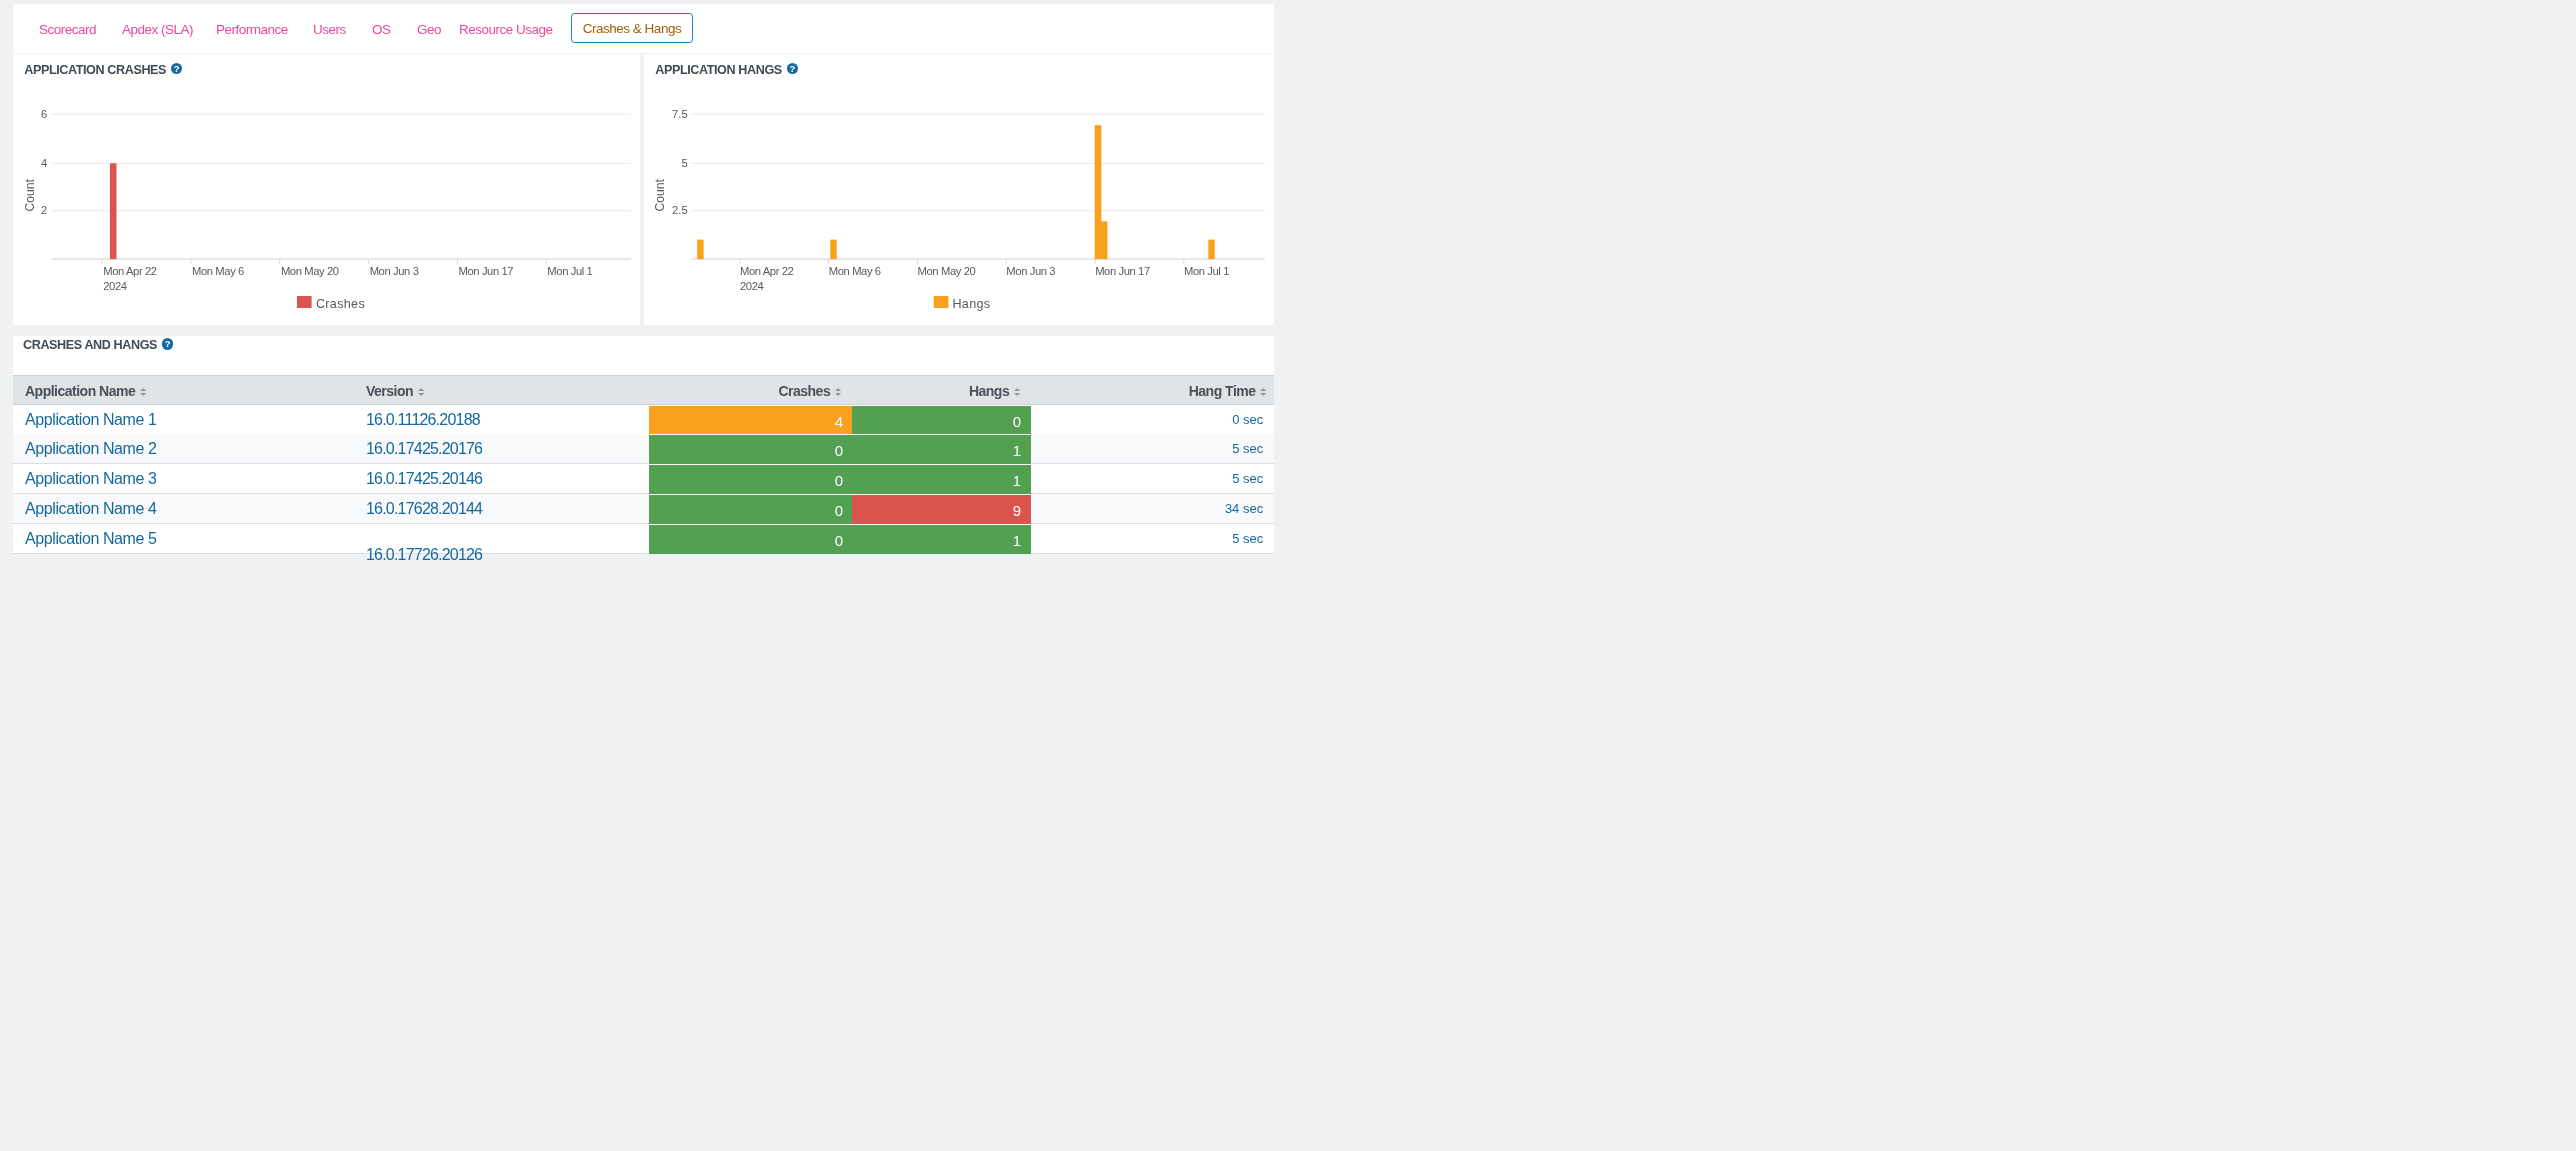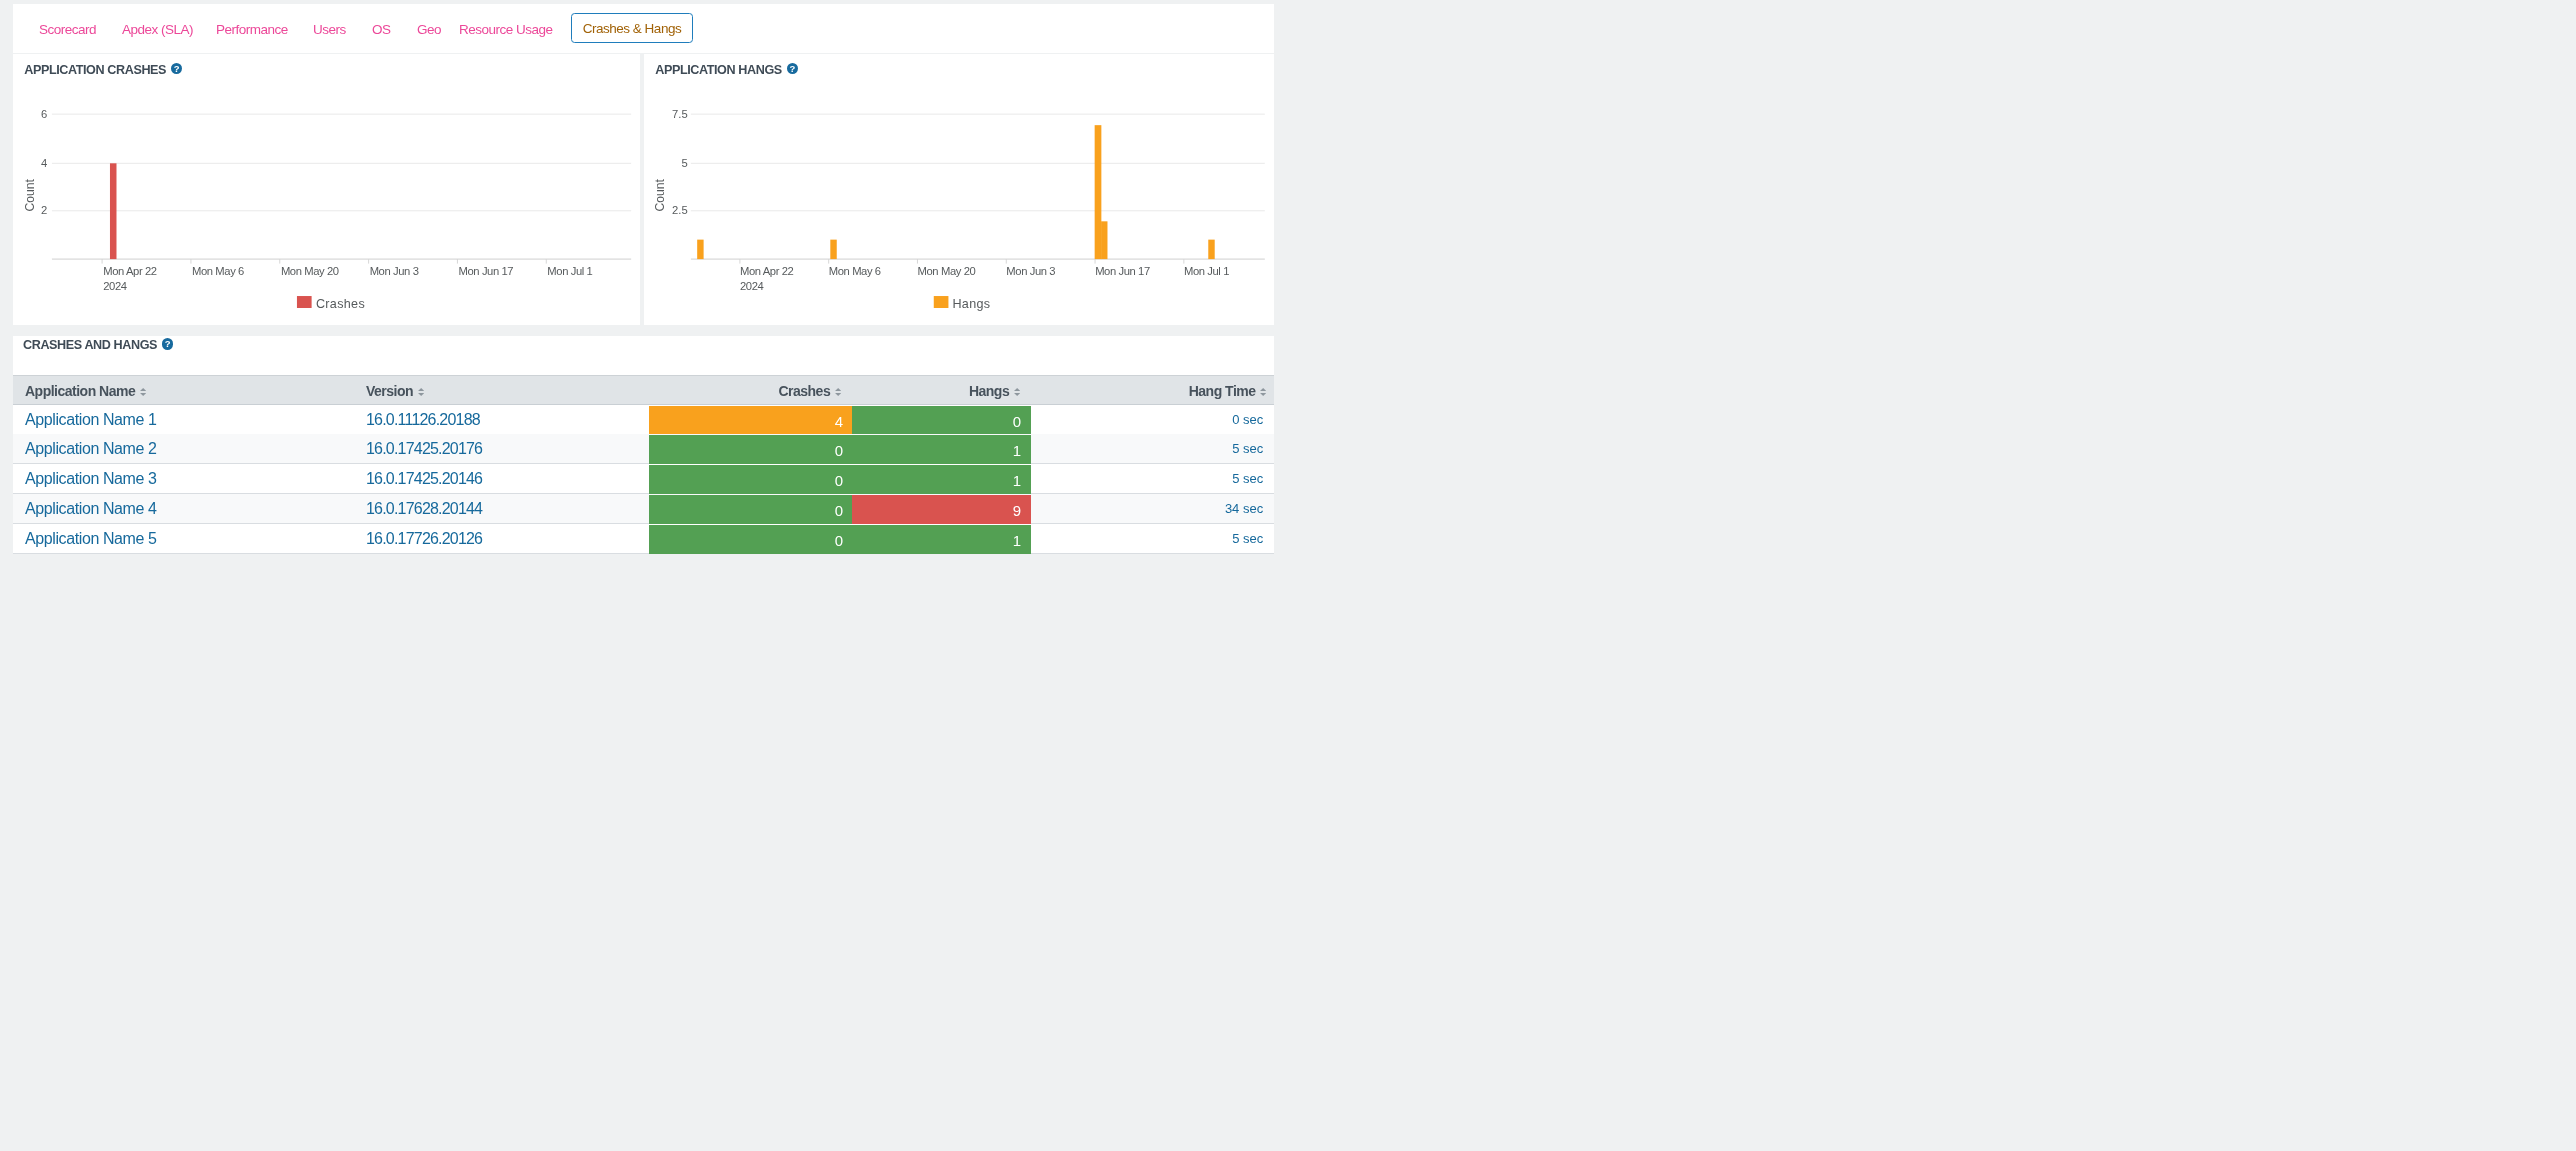--- a/index.html
+++ b/index.html
@@ -163,19 +163,19 @@
   </div>
   <div class="row" style="top:158px; background:#f8f9fa;">
     <span class="cell-link" style="left:12px;">Application Name 4</span>
     <span class="cell-link" style="left:353px; letter-spacing:-0.8px;">16.0.17628.20144</span>
     <span class="cbar" style="left:636px; width:204px; background:#53a053;">0</span>
     <span class="cbar" style="left:839px; width:179px; background:#d9534f;">9</span>
     <span class="sec">34 sec</span>
   </div>
   <div class="row" style="top:188px; background:#fff;padding-left:36px;">
     <span class="cell-link" style="left:12px;">Application Name 5</span>
-    <span class="cell-link" style="left:353px; letter-spacing:-0.8px;">16.0.17726.20126</span>
+    <span class="cell-link" style="left:353px; letter-spacing:-0.8px;margin-top:16px;">16.0.17726.20126</span>
     <span class="cbar" style="left:636px; width:204px; background:#53a053;">0</span>
     <span class="cbar" style="left:839px; width:179px; background:#53a053;">1</span>
     <span class="sec">5 sec</span>
   </div>
 </div>
 
 
 </body></html>

